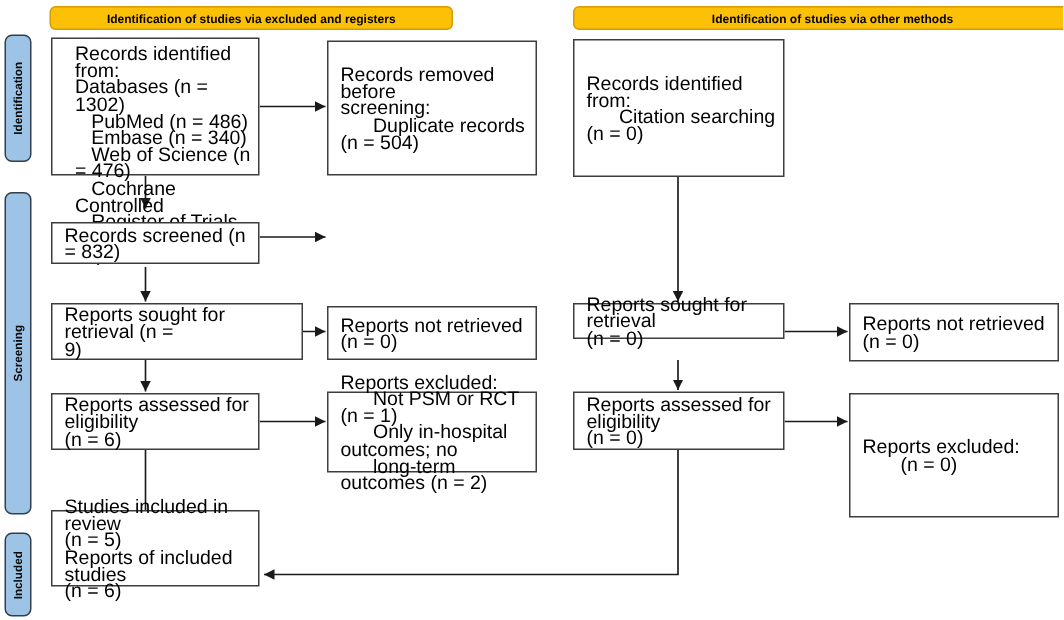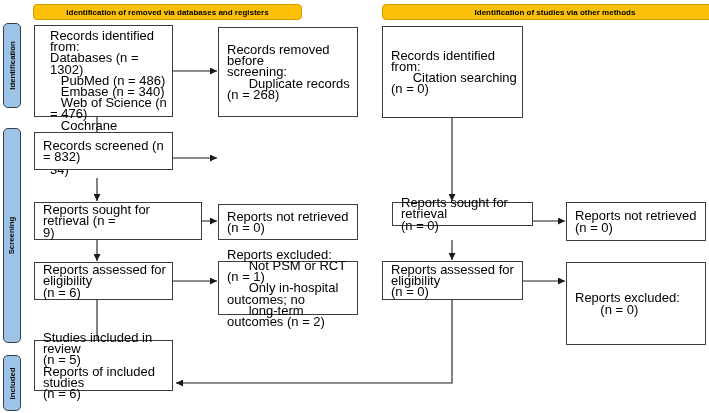--- a/index.html
+++ b/index.html
@@ -53,21 +53,21 @@
       <path d="M173 281 L217 281" marker-end="url(#ah)"></path>
       <path d="M452 118 L452 201" marker-end="url(#ah)"></path>
       <path d="M452 240 L452 260" marker-end="url(#ah)"></path>
       <path d="M523 221 L565 221" marker-end="url(#ah)"></path>
       <path d="M523 281 L565 281" marker-end="url(#ah)"></path>
       <path d="M452 300 L452 383 L176 383" marker-end="url(#ah)"></path>
     </g>
   </svg>
 
   <div class="hdr" style="left:33px;top:4px;width:269px;height:16px">
-    <span>Identification of removed via databases and registers</span>
+    <span>Identification of studies via excluded and registers</span>
   </div>
   <div class="hdr" style="left:382px;top:4px;width:346px;height:16px">
     <span>Identification of studies via other methods</span>
   </div>
 
   <div class="stage" style="left:3px;top:23px;width:18px;height:85px">
     <span>Identification</span>
   </div>
   <div class="stage" style="left:3px;top:128px;width:18px;height:215px">
     <span>Screening</span>
@@ -82,23 +82,23 @@
    PubMed (n = 486)
    Embase (n = 340)
    Web of Science (n = 476)
    Cochrane Controlled
    Register of Trials
    CENTRAL (n = 34)</div>
   </div>
   <div class="box" style="left:218px;top:27px;width:140px;height:90px">
     <div class="txt">Records removed before
 screening:
-      Duplicate records (n = 268)</div>
+      Duplicate records (n = 504)</div>
   </div>
-  <div class="box" style="left:34px;top:132px;width:139px;height:38px">
+  <div class="box" style="left:34px;top:148px;width:139px;height:28px">
     <div class="txt">Records screened (n = 832)</div>
   </div>
   <div class="box" style="left:34px;top:202px;width:168px;height:38px">
     <div class="txt">Reports sought for retrieval (n =
 9)</div>
   </div>
   <div class="box" style="left:218px;top:204px;width:140px;height:36px">
     <div class="txt">Reports not retrieved
 (n = 0)</div>
   </div>
@@ -116,21 +116,21 @@
     <div class="txt">Studies included in review
 (n = 5)
 Reports of included studies
 (n = 6)</div>
   </div>
 
   <div class="box" style="left:382px;top:26px;width:141px;height:92px">
     <div class="txt">Records identified from:
       Citation searching (n = 0)</div>
   </div>
-  <div class="box" style="left:392px;top:202px;width:141px;height:24px">
+  <div class="box" style="left:382px;top:202px;width:141px;height:24px">
     <div class="txt">Reports sought for retrieval
 (n = 0)</div>
   </div>
   <div class="box" style="left:566px;top:202px;width:140px;height:39px">
     <div class="txt">Reports not retrieved
 (n = 0)</div>
   </div>
   <div class="box" style="left:382px;top:261px;width:141px;height:39px">
     <div class="txt">Reports assessed for eligibility
 (n = 0)</div>

